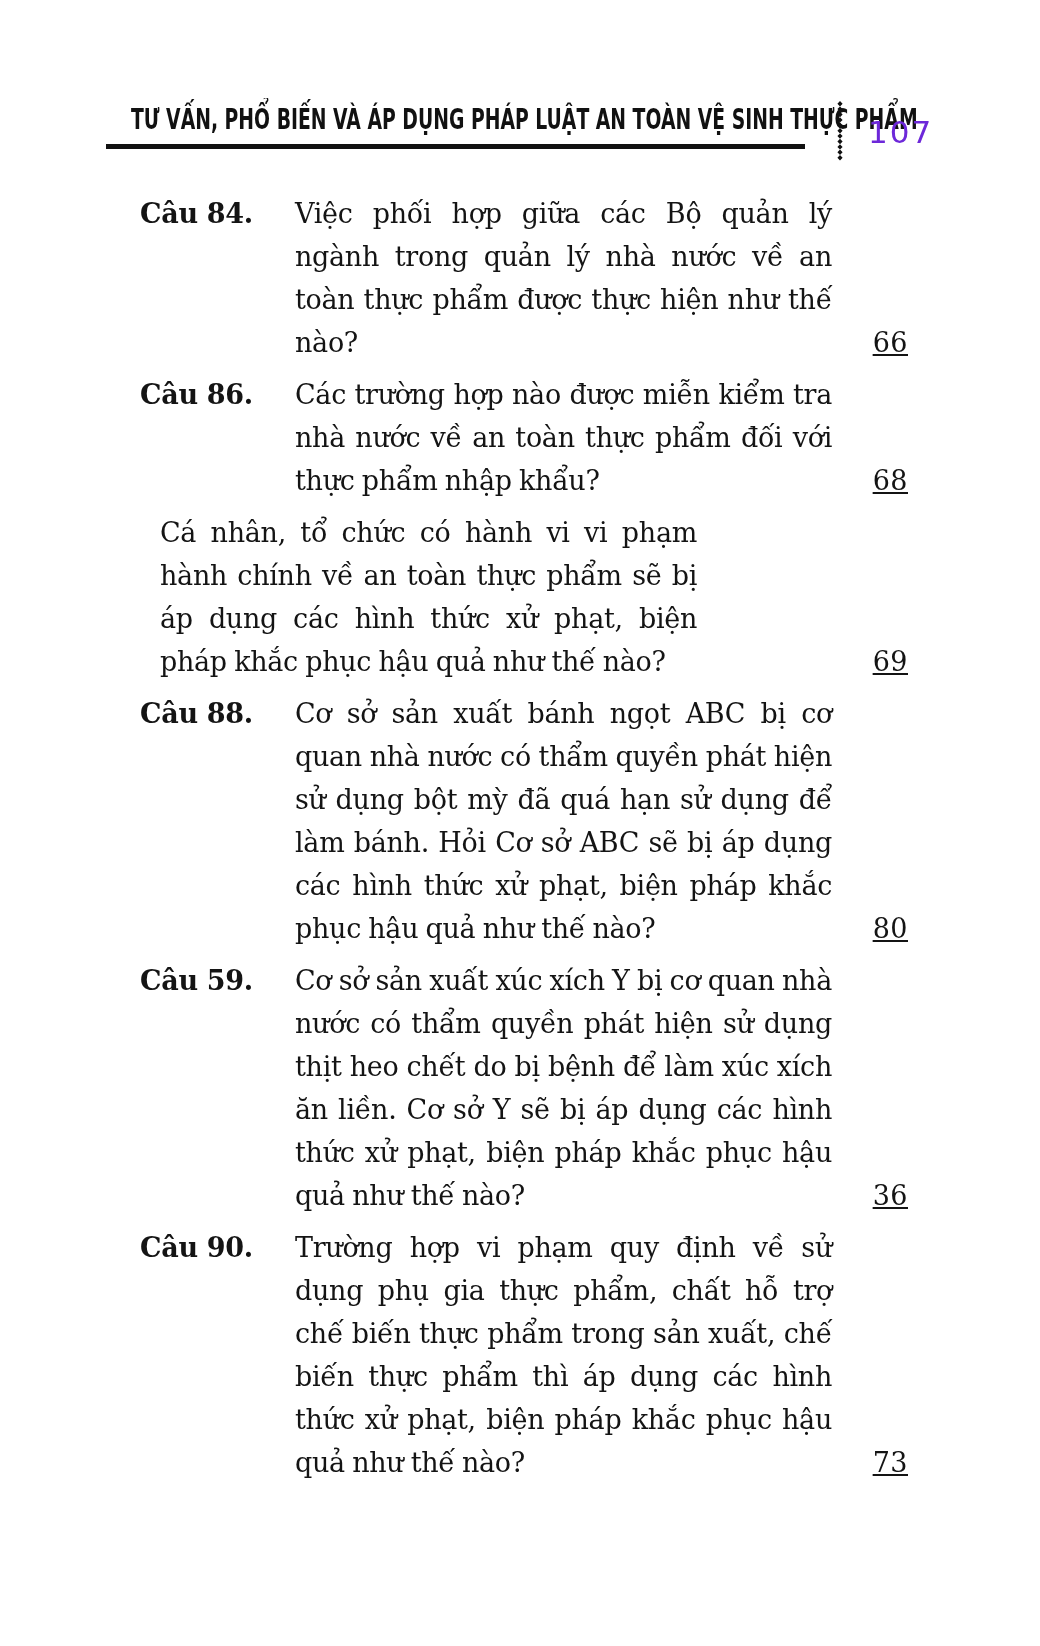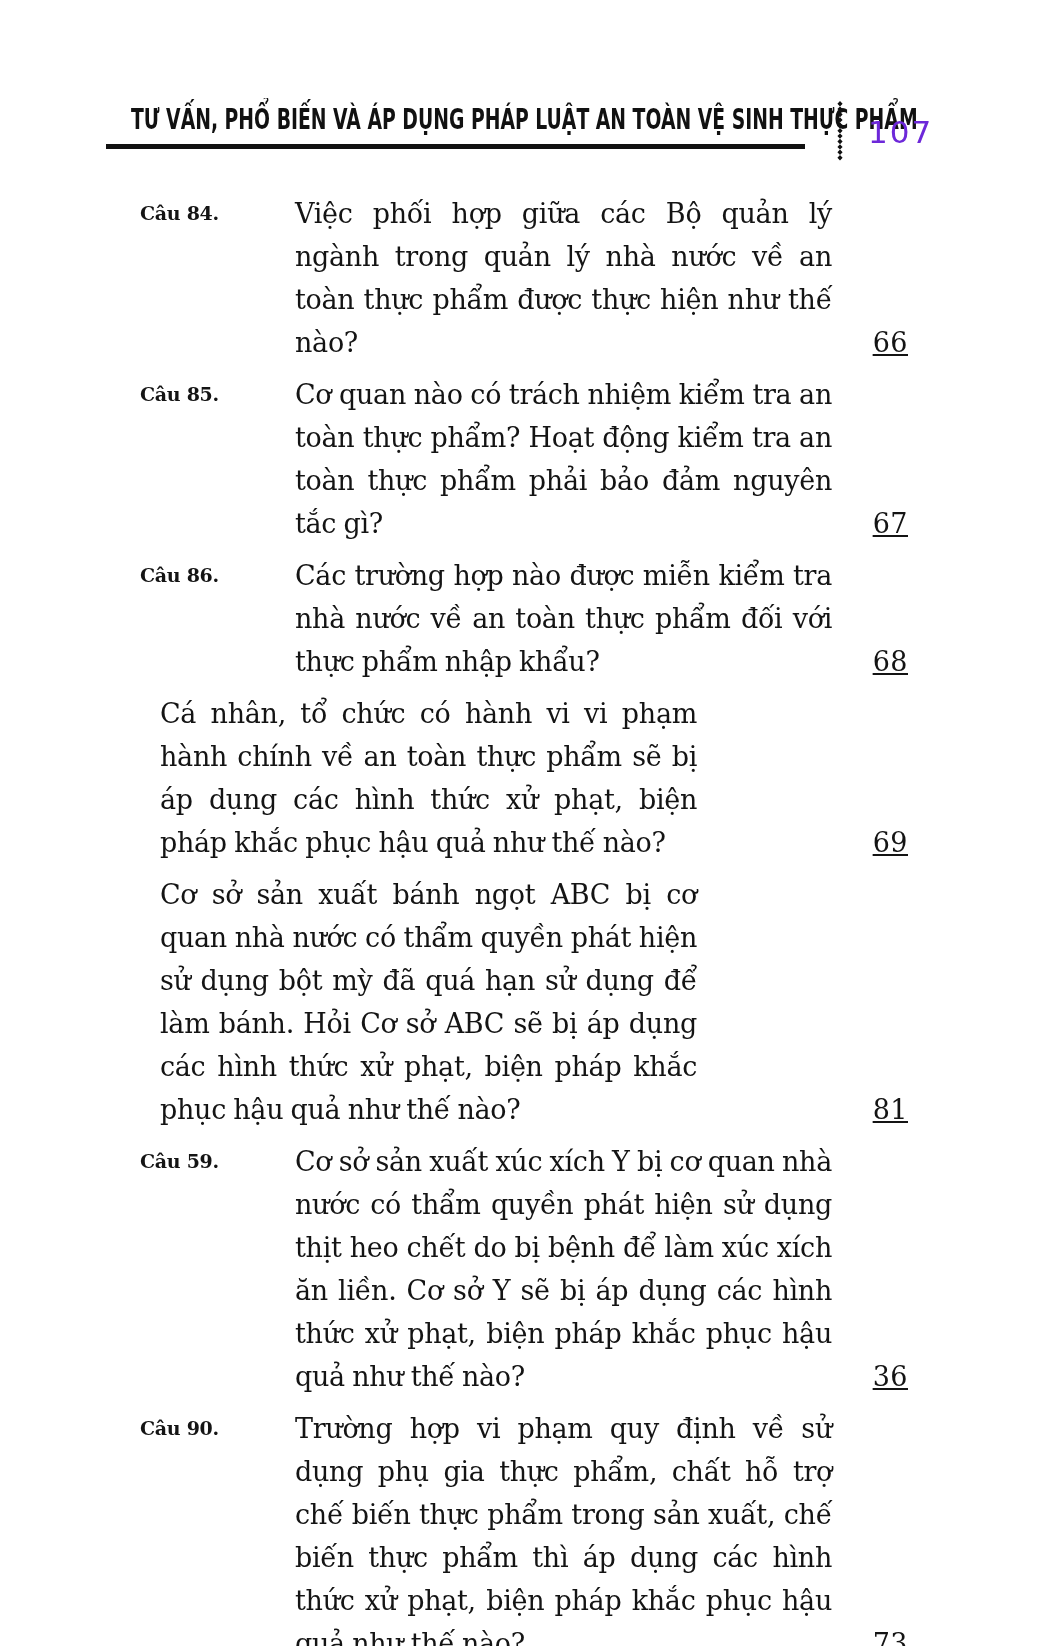--- a/index.html
+++ b/index.html
@@ -67,21 +67,21 @@
   }
   .toc-entry {
     display: flex;
     align-items: stretch;
     margin-bottom: 9px;
   }
   .toc-label {
     width: 135px;
     flex: 0 0 135px;
     font-weight: bold;
-    font-size: 19px;
+    font-size: 27px;
     line-height: 43px;
     letter-spacing: -0.3px;
     white-space: nowrap;
   }
   .toc-text {
     width: 537px;
     flex: 0 0 537px;
     font-size: 27px;
     line-height: 43px;
     letter-spacing: -0.3px;
@@ -130,40 +130,36 @@
   <div class="header-page-number">107</div>
 
   <div class="toc">
 
     <div class="toc-entry">
       <div class="toc-label">Câu 84.</div>
       <div class="toc-text">Việc phối hợp giữa các Bộ quản lý ngành trong quản lý nhà nước về an toàn thực phẩm được thực hiện như thế nào?</div>
       <div class="toc-page">66</div>
     </div>
 
-    <div class="toc-entry">
-      <div class="toc-label">Câu 85.</div>
-      <div class="toc-text">Cơ quan nào có trách nhiệm kiểm tra an toàn thực phẩm? Hoạt động kiểm tra an toàn thực phẩm phải bảo đảm nguyên tắc gì?</div>
-      <div class="toc-page">67</div>
-    </div>
 
     <div class="toc-entry">
       <div class="toc-label">Câu 86.</div>
       <div class="toc-text">Các trường hợp nào được miễn kiểm tra nhà nước về an toàn thực phẩm đối với thực phẩm nhập khẩu?</div>
       <div class="toc-page">68</div>
     </div>
 
     <div class="toc-entry">
       <div class="toc-text">Cá nhân, tổ chức có hành vi vi phạm hành chính về an toàn thực phẩm sẽ bị áp dụng các hình thức xử phạt, biện pháp khắc phục hậu quả như thế nào?</div>
       <div class="toc-page">69</div>
     </div>
 
     <div class="toc-entry">
+      <div class="toc-label">Câu 88.</div>
       <div class="toc-text">Cơ sở sản xuất bánh ngọt ABC bị cơ quan nhà nước có thẩm quyền phát hiện sử dụng bột mỳ đã quá hạn sử dụng để làm bánh. Hỏi Cơ sở ABC sẽ bị áp dụng các hình thức xử phạt, biện pháp khắc phục hậu quả như thế nào?</div>
-      <div class="toc-page">81</div>
+      <div class="toc-page">80</div>
     </div>
 
     <div class="toc-entry">
       <div class="toc-label">Câu 59.</div>
       <div class="toc-text">Cơ sở sản xuất xúc xích Y bị cơ quan nhà nước có thẩm quyền phát hiện sử dụng thịt heo chết do bị bệnh để làm xúc xích ăn liền. Cơ sở Y sẽ bị áp dụng các hình thức xử phạt, biện pháp khắc phục hậu quả như thế nào?</div>
       <div class="toc-page">36</div>
     </div>
 
     <div class="toc-entry">
       <div class="toc-label">Câu 90.</div>

